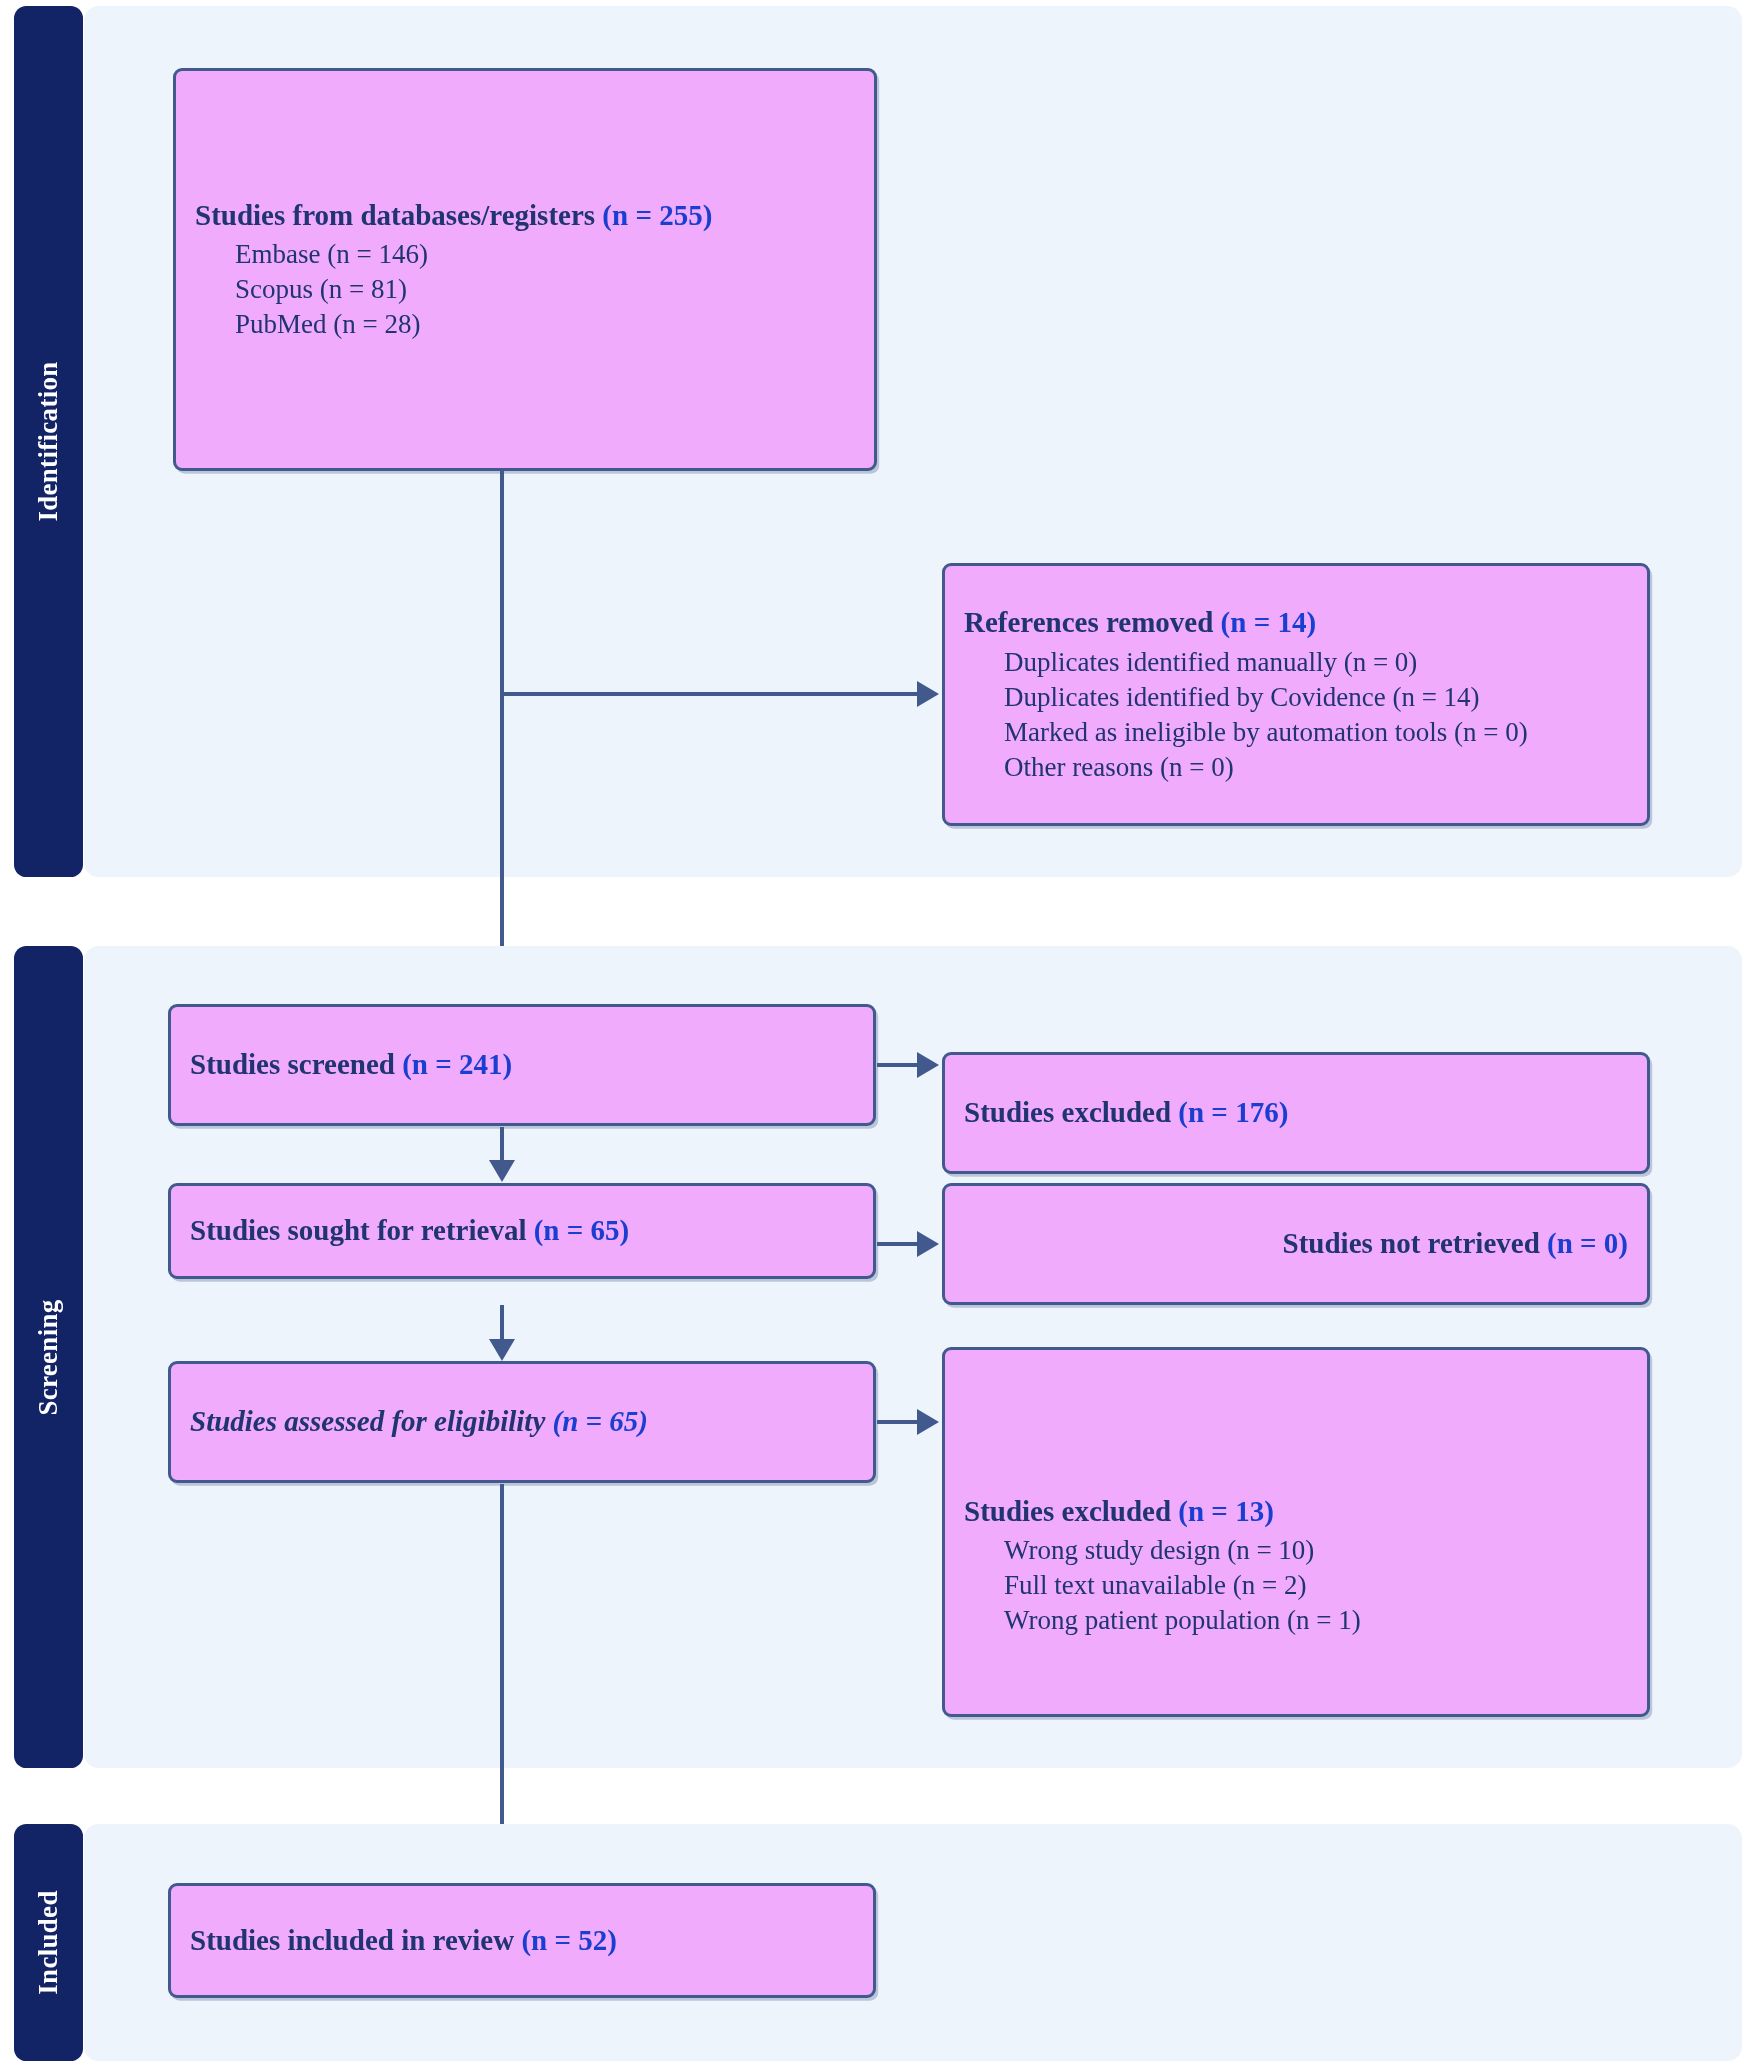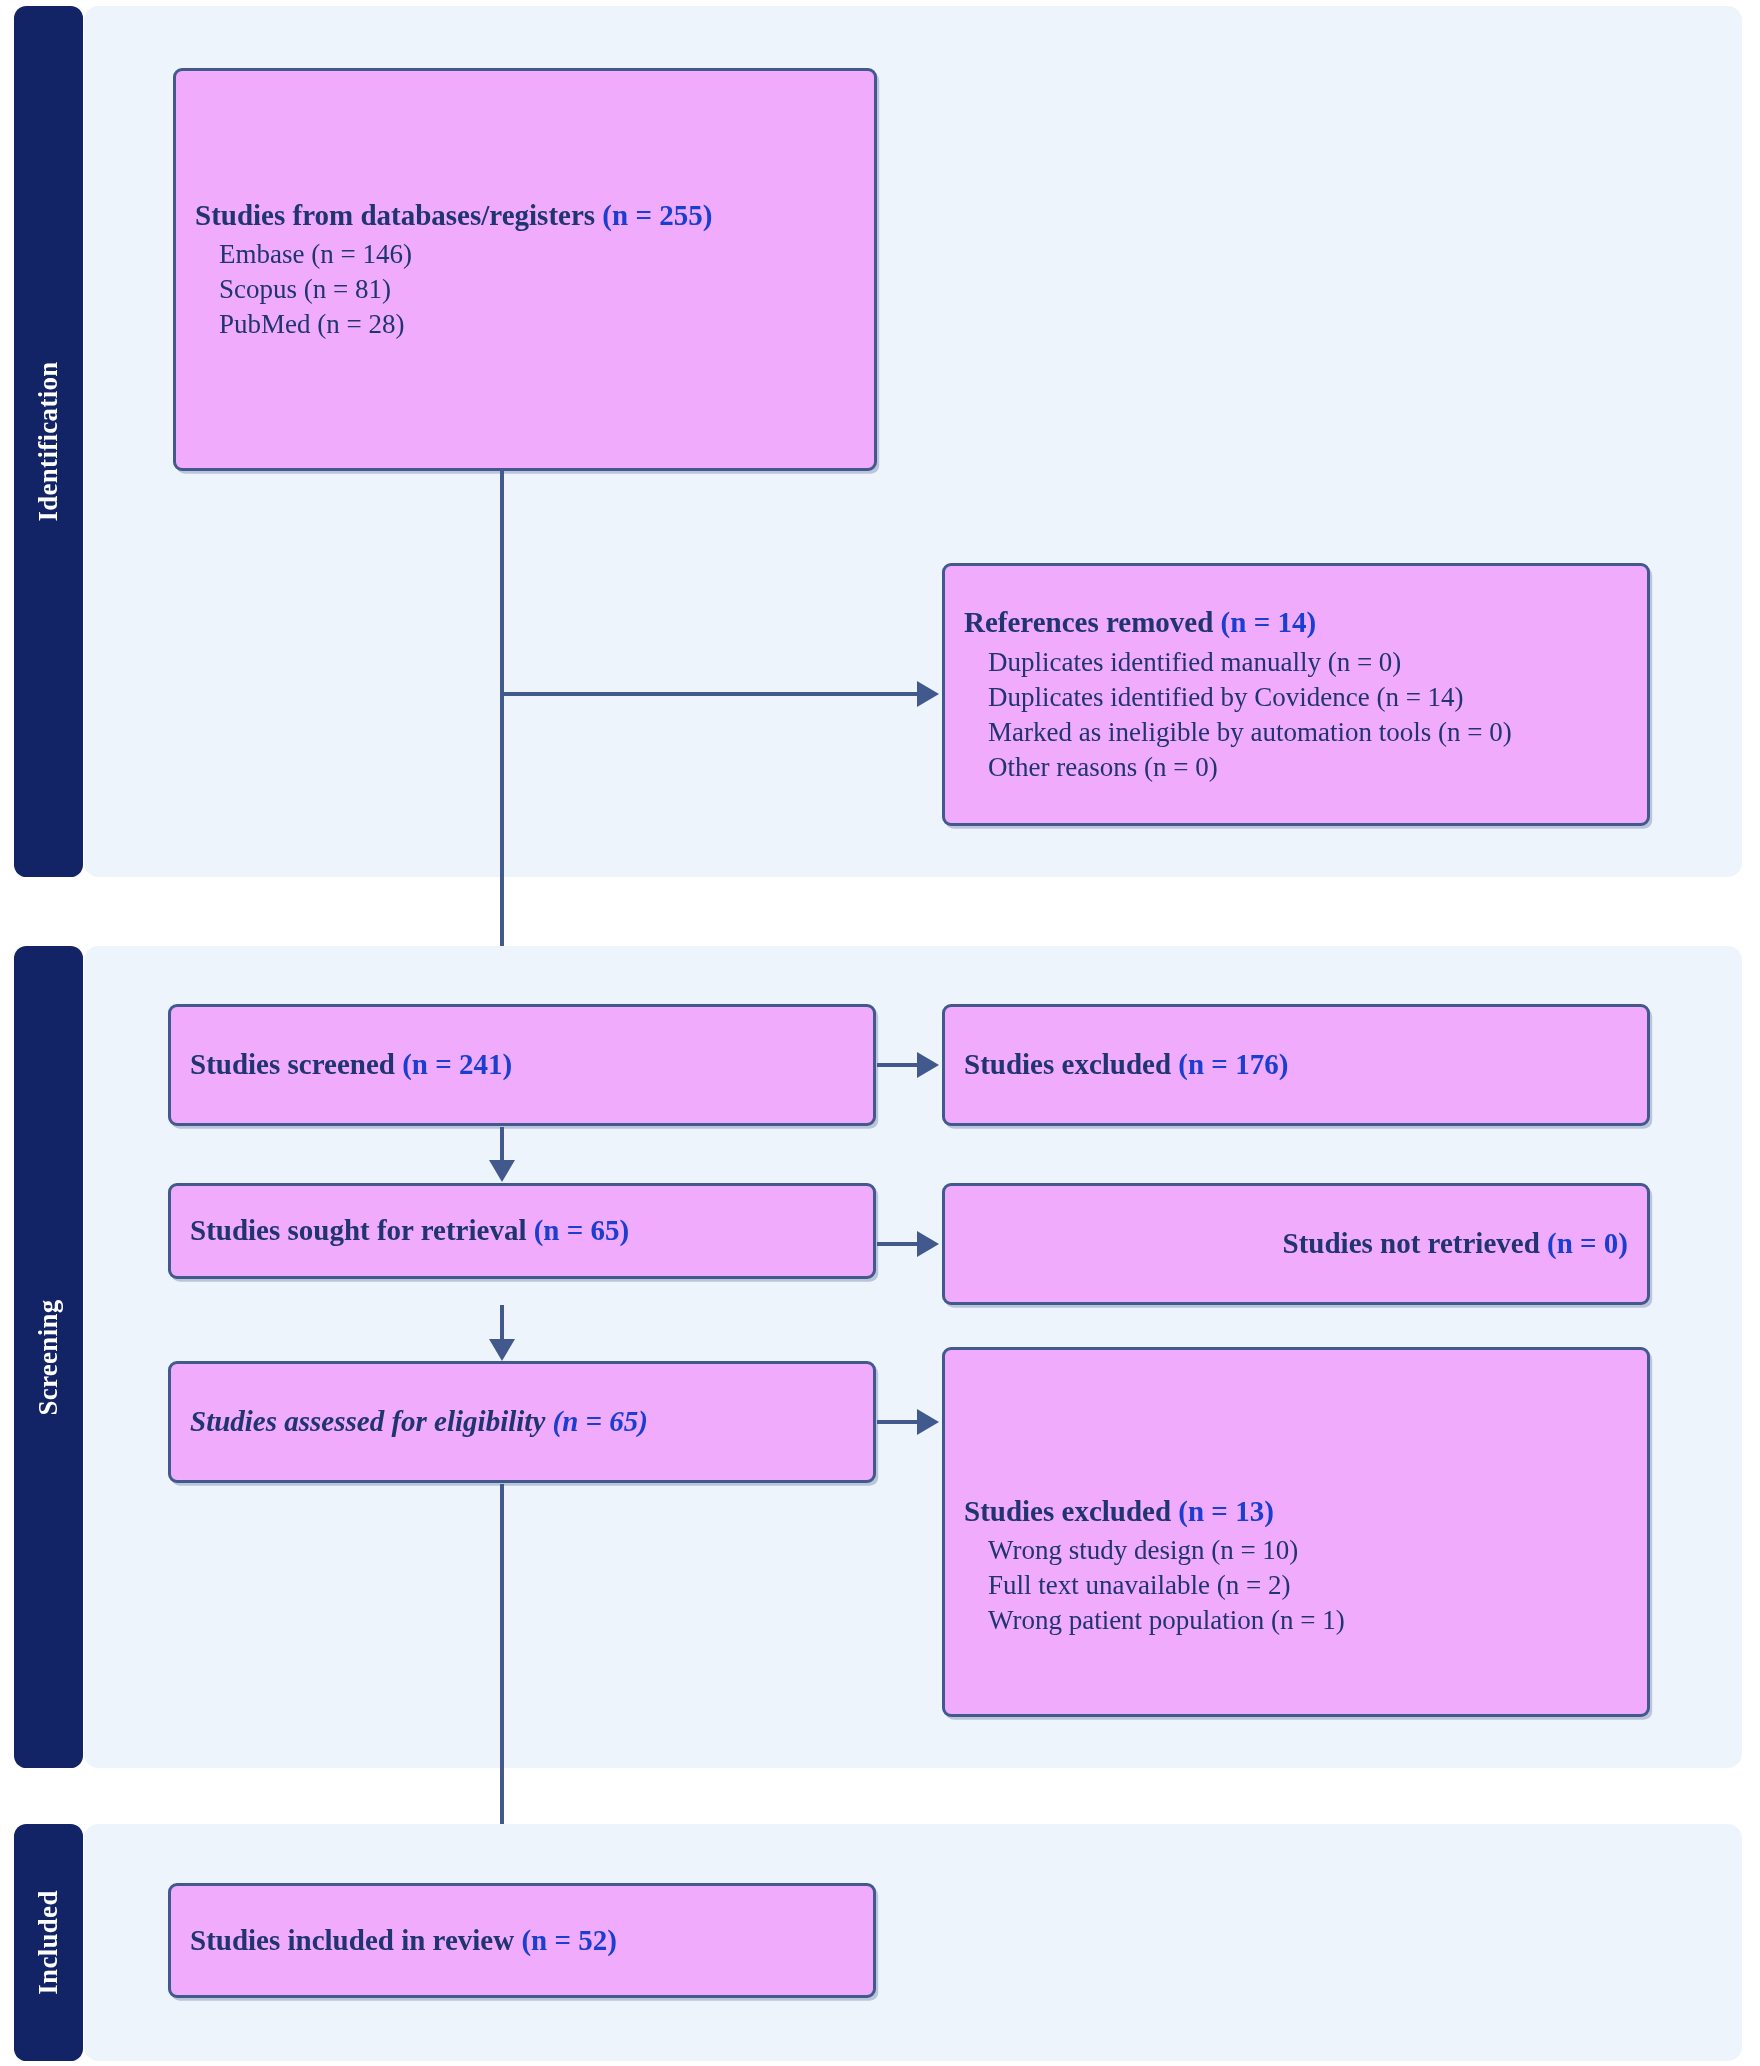--- a/index.html
+++ b/index.html
@@ -69,21 +69,21 @@
   .sub-list {
     margin: 3.4px 0 0 0;
     padding: 0;
     list-style: none;
   }
   .sub-list li {
     font-size: 27px;
     font-weight: normal;
     color: #1f3470;
     line-height: 1.30;
-    margin-left: 24px;
+    margin-left: 40px;
     white-space: nowrap;
   }
 
   
   .vline {
     position: absolute;
     background: #41598c;
     width: 3.9px;
   }
   .hline {
@@ -157,21 +157,21 @@
   </div>
 
   <div class="flow-box" style="left:168px; top:1004px; width:708px; height:122px;">
     <div class="box-inner">
       <div class="box-title">
         <span>Studies screened </span><span class="count">(n = 241)</span>
       </div>
     </div>
   </div>
 
-  <div class="flow-box" style="left:942px; top:1004px; width:708px; height:122px;">
+  <div class="flow-box" style="left:942px; top:1052px; width:708px; height:122px;">
     <div class="box-inner">
       <div class="box-title">
         <span>Studies excluded </span><span class="count">(n = 176)</span>
       </div>
     </div>
   </div>
   <div class="hline" style="left:877px; top:1063px; width:42px;"></div>
   <div class="arrow-right" style="left:917px; top:1052px;"></div>
 
   <div class="vline" style="left:500px; top:1127px; height:38px;"></div>

